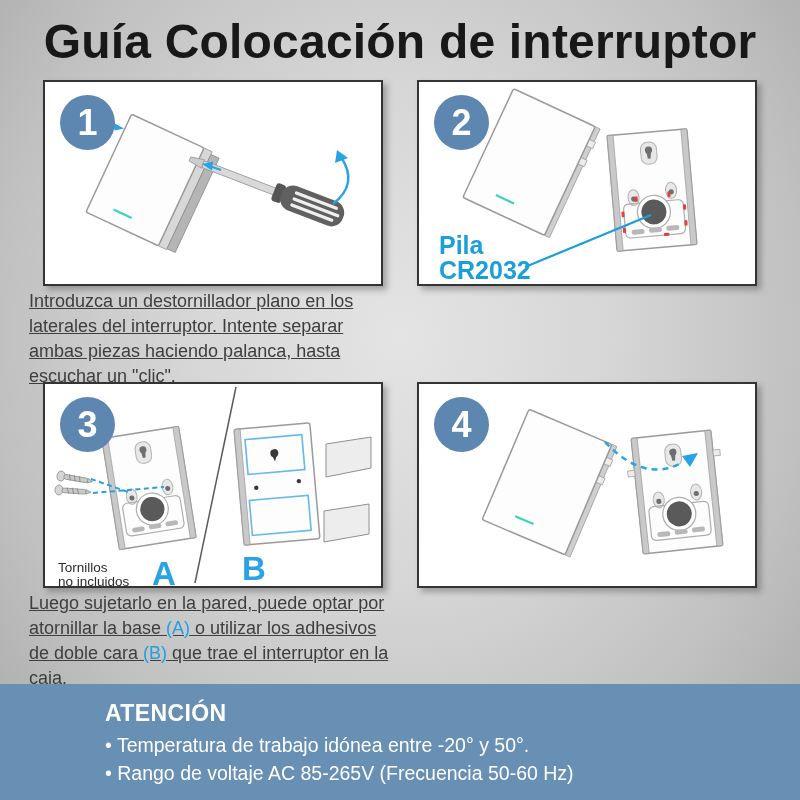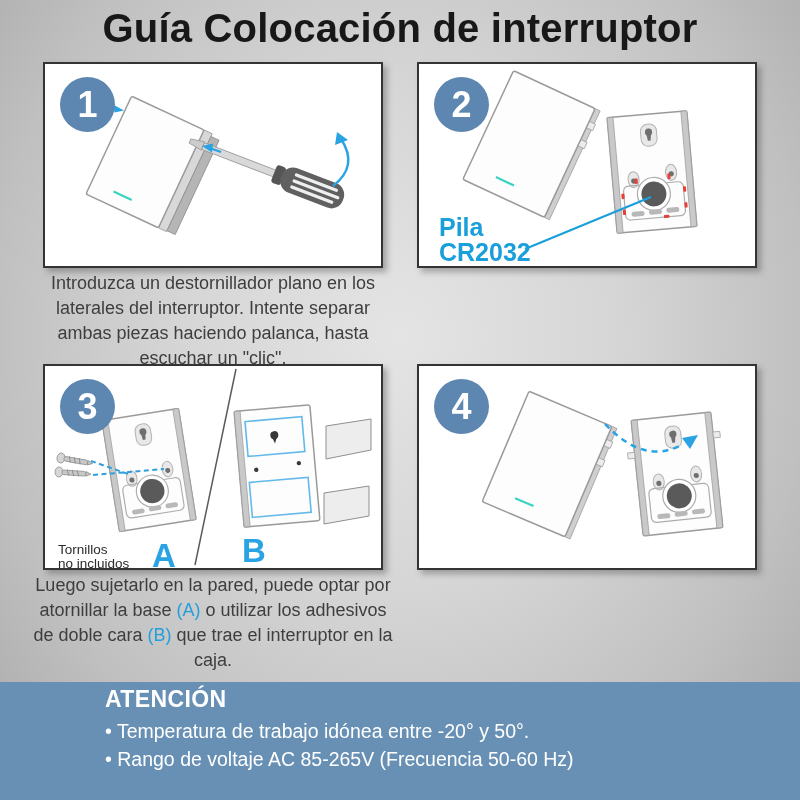--- a/index.html
+++ b/index.html
@@ -3,43 +3,43 @@
 <meta charset="utf-8">
 <style>
   html,body{margin:0;padding:0;background:#a9a9a9;}
   .page{
     width:800px;height:800px;position:relative;overflow:hidden;
     font-family:"Liberation Sans",sans-serif;
     background:radial-gradient(ellipse at 50% 42%, #e4e4e4 0%, #d6d6d6 38%, #c0c0c0 72%, #a8a8a8 100%);
     display:flex;flex-direction:column;
   }
   .title{
-    margin:6px 0 11px;text-align:center;font-size:40px;font-weight:bold;
+    margin:14px 0 11px;text-align:center;font-size:48px;font-weight:bold;
     color:#181818;letter-spacing:0.2px;
   }
   .grid{display:grid;grid-template-columns:340px 340px;column-gap:34px;justify-content:center;}
   .step{width:340px;}
   .panel{
     position:relative;height:202px;background:#ffffff;
     border:2px solid #343434;box-shadow:4px 4px 6px rgba(70,70,70,0.40);
   }
   .panel svg{position:absolute;left:0;top:0;width:100%;height:100%;}
   .badge{
     position:absolute;top:13px;left:15px;width:55px;height:55px;border-radius:50%;
     background:#5d87b1;color:#ffffff;display:flex;align-items:center;justify-content:center;
     font-size:36px;font-weight:bold;
   }
   .caption{
     width:368px;margin:3px 0 0 -14px;height:93px;overflow:visible;
-    text-align:center;font-size:18px;line-height:25px;color:#3e3e3e;
+    font-size:18px;line-height:25px;color:#3e3e3e;text-decoration:underline;
   }
   .caption .accent{color:#239fdd;}
   .attention{
     margin-top:auto;height:118px;box-sizing:border-box;
-    background:#6890b4;color:#ffffff;padding:4px 20px 0 105px;
+    background:#6890b4;color:#ffffff;padding:16px 20px 0 105px;
   }
   .attention h2{margin:0 0 5px;font-size:23px;font-weight:bold;letter-spacing:0.4px;}
   .attn-item{font-size:19.5px;line-height:27.5px;}
   .attn-item::before{content:"• ";}
   svg text{font-family:"Liberation Sans",sans-serif;}
   .blue-label{font-size:25px;font-weight:bold;fill:#1b9fdb;}
   .ab-label{font-size:33px;font-weight:bold;fill:#29a3e3;}
   .small-note{font-size:13.5px;fill:#2b2b2b;}
 </style>
 </head>

